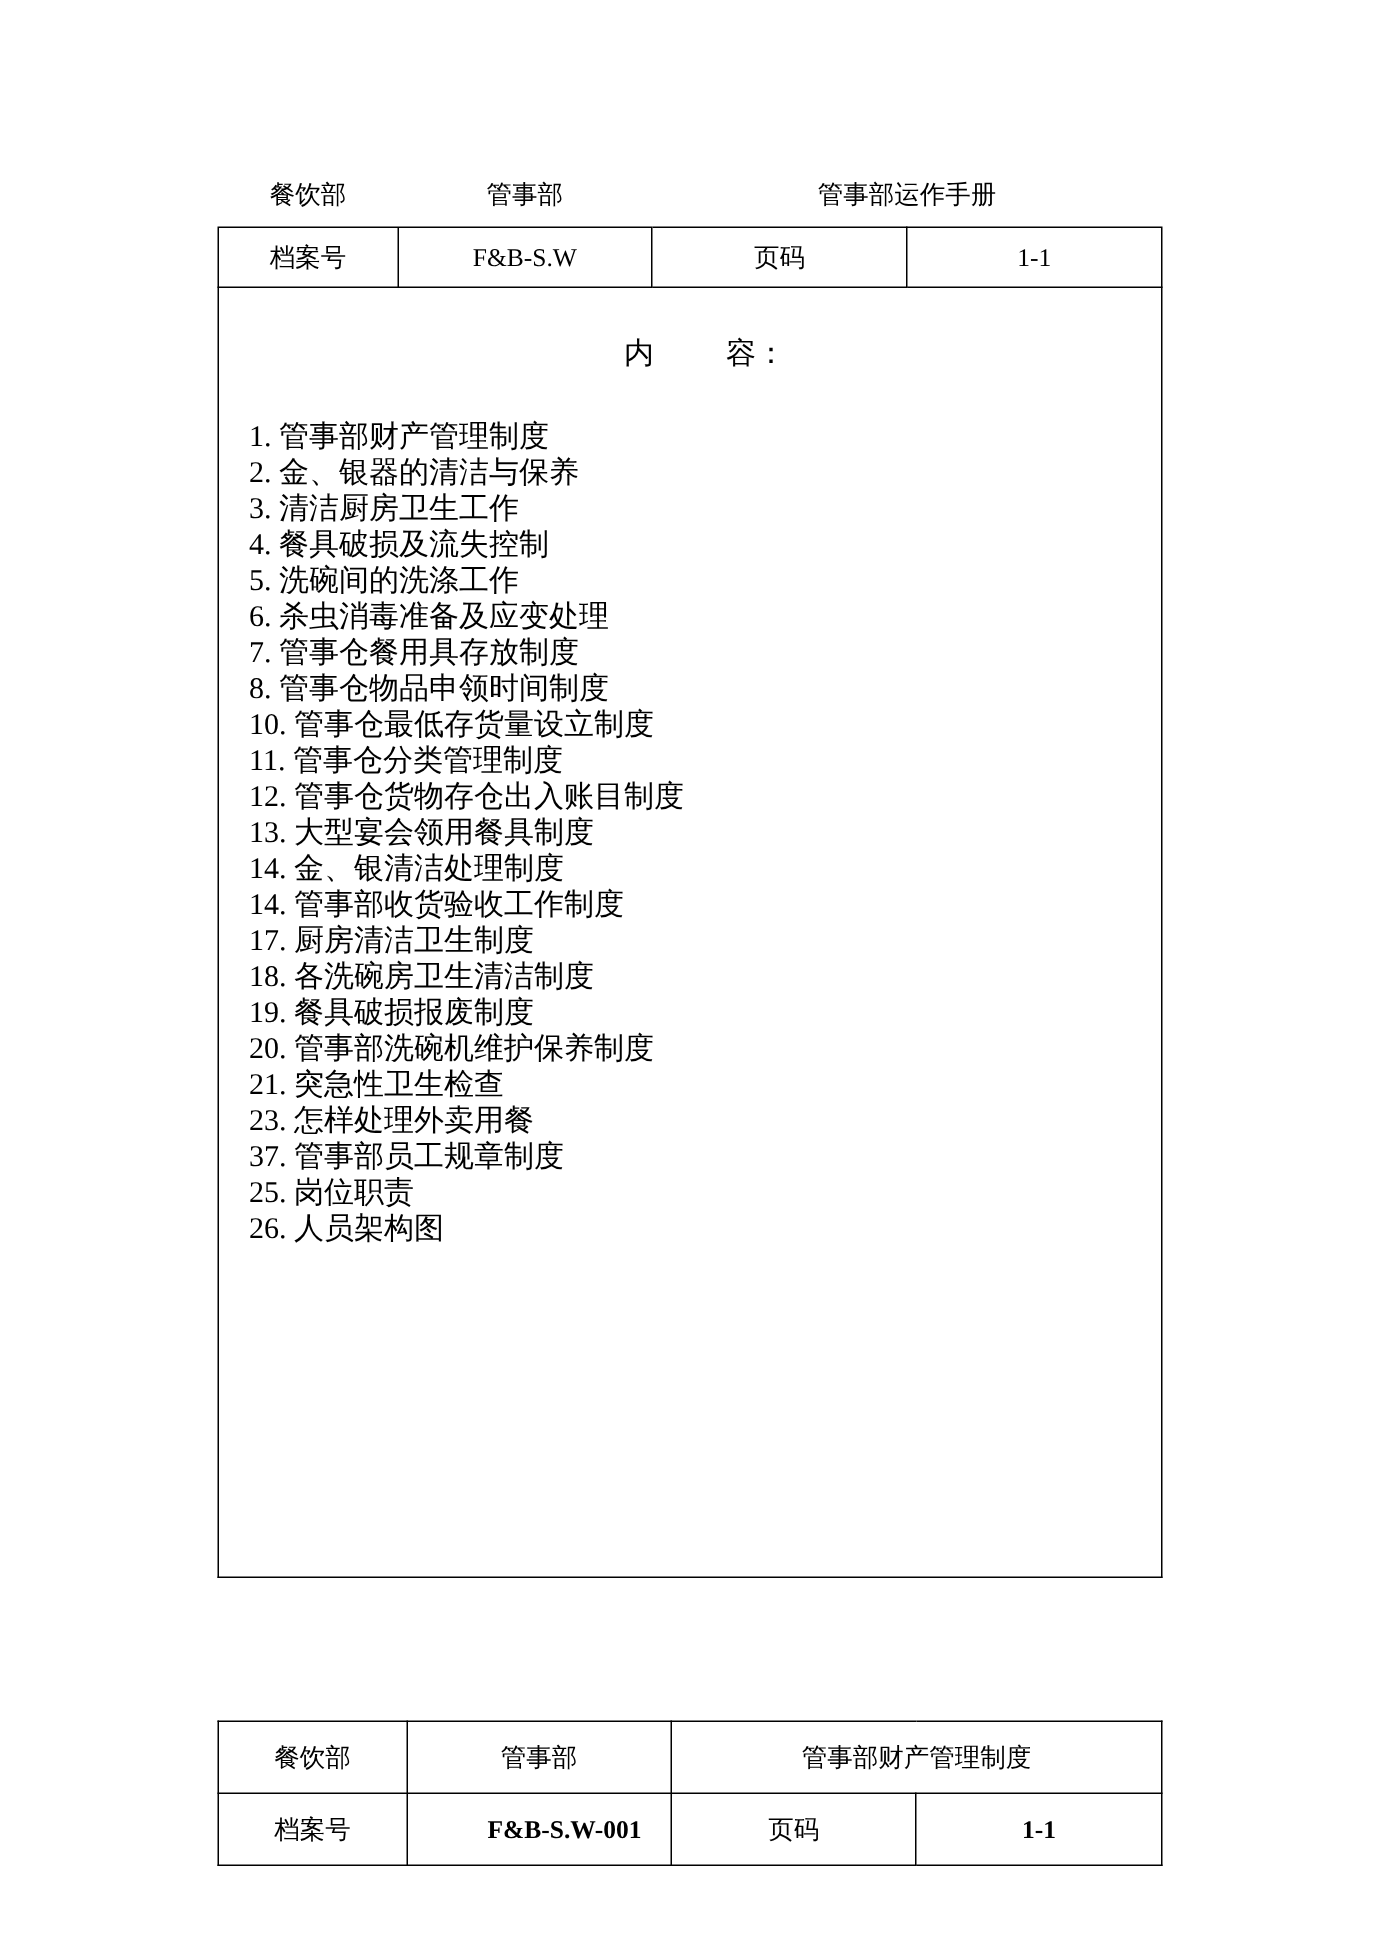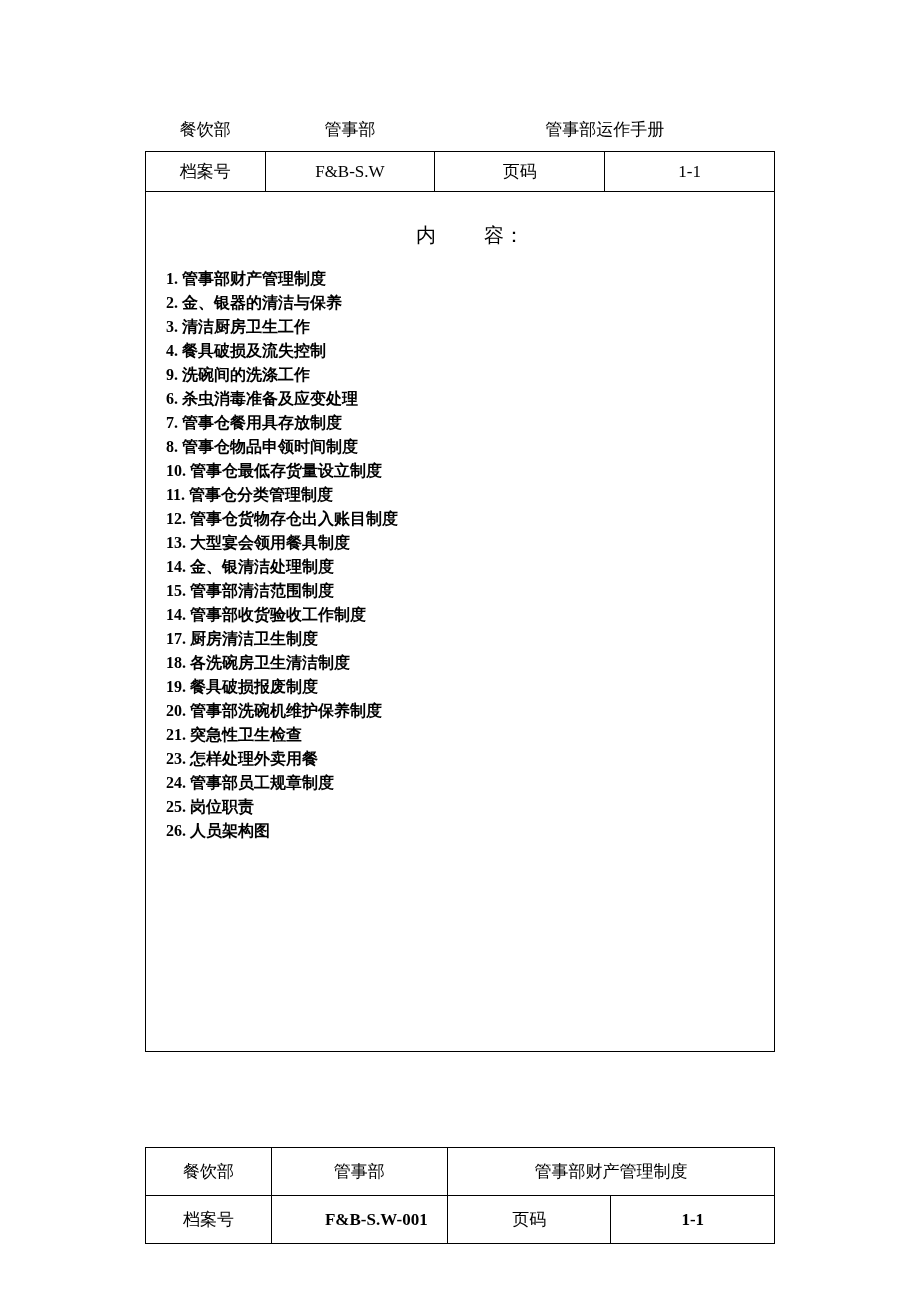--- a/index.html
+++ b/index.html
@@ -37,43 +37,42 @@
       height: 34px;
     }
     .content-area {
       border: 1px solid #000;
       border-top: none;
       padding: 30px 18px 40px 18px;
       min-height: 860px;
     }
     .title-wrap {
       text-align: center;
-      margin-bottom: 18px;
+      margin-bottom: 30px;
     }
     .title-left {
       display: inline-block;
       width: 120px;
       text-align: right;
       font-size: 20px;
     }
     .title-right {
       display: inline-block;
       width: 120px;
       text-align: left;
       font-size: 20px;
     }
     .toc-list {
       list-style: none;
       padding-left: 2px;
     }
     .toc-list li {
-      font-size: 16px;
+      font-size: 20px;
       line-height: 24px;
       padding: 0;
-      font-weight: bold;
     }
     .footer-table {
       width: 630px;
       margin: 0 auto;
       border-collapse: collapse;
       position: absolute;
       left: 145px;
       top: 1147px;
     }
     .footer-table td {
@@ -110,38 +109,37 @@
     <div class="title-wrap">
       <span class="title-left">内</span>
       <span style="display:inline-block; width:40px;"></span>
       <span class="title-right">容：</span>
     </div>
     <ul class="toc-list">
       <li>1. 管事部财产管理制度</li>
       <li>2. 金、银器的清洁与保养</li>
       <li>3. 清洁厨房卫生工作</li>
       <li>4. 餐具破损及流失控制</li>
-      <li>9. 洗碗间的洗涤工作</li>
+      <li>5. 洗碗间的洗涤工作</li>
       <li>6. 杀虫消毒准备及应变处理</li>
       <li>7. 管事仓餐用具存放制度</li>
       <li>8. 管事仓物品申领时间制度</li>
       <li>10. 管事仓最低存货量设立制度</li>
       <li>11. 管事仓分类管理制度</li>
       <li>12. 管事仓货物存仓出入账目制度</li>
       <li>13. 大型宴会领用餐具制度</li>
       <li>14. 金、银清洁处理制度</li>
-      <li>15. 管事部清洁范围制度</li>
       <li>14. 管事部收货验收工作制度</li>
       <li>17. 厨房清洁卫生制度</li>
       <li>18. 各洗碗房卫生清洁制度</li>
       <li>19. 餐具破损报废制度</li>
       <li>20. 管事部洗碗机维护保养制度</li>
       <li>21. 突急性卫生检查</li>
       <li>23. 怎样处理外卖用餐</li>
-      <li>24. 管事部员工规章制度</li>
+      <li>37. 管事部员工规章制度</li>
       <li>25. 岗位职责</li>
       <li>26. 人员架构图</li>
     </ul>
   </div>
 </div>
 
 <table class="footer-table">
   <tbody>
       <tr>
     <td style="width:20%;">餐饮部</td>

